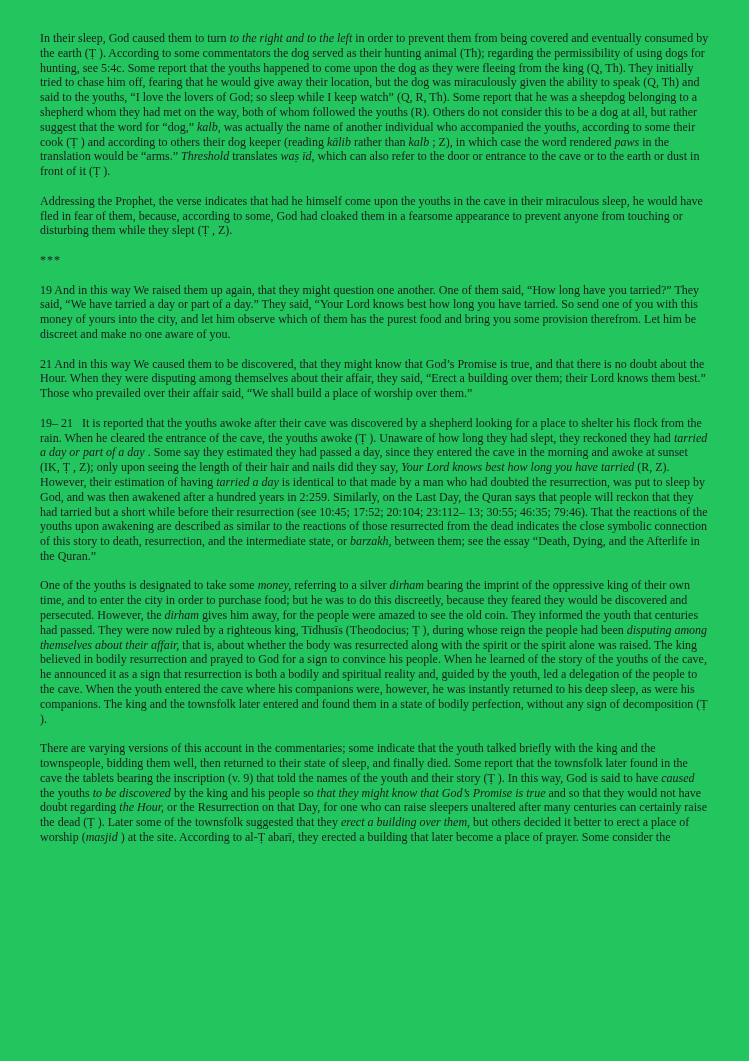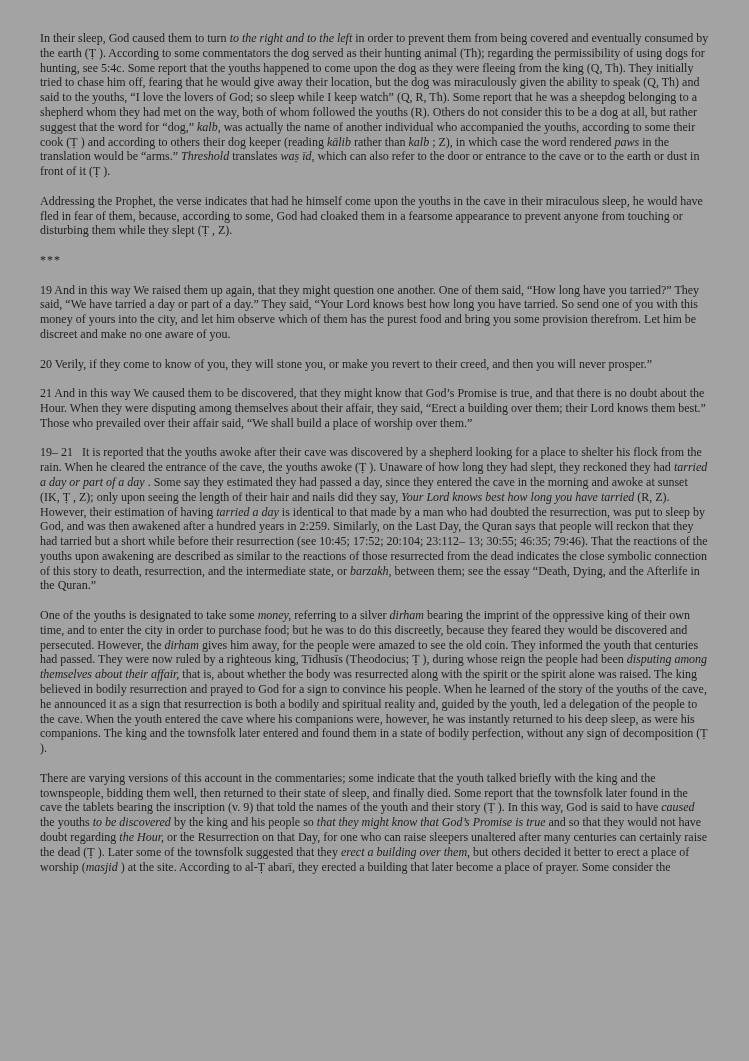--- a/index.html
+++ b/index.html
@@ -5,21 +5,21 @@
   html, body {
     margin: 0;
     padding: 0;
     background: #ffffff;
   }
   .page {
     position: relative;
     box-sizing: border-box;
     width: 749px;
     height: 1061px;
-    background: #a3a3a3;
+    background: #22c55e;
     overflow: hidden;
     padding: 31px 39px 0 40px;
     font-family: "Liberation Serif", "DejaVu Serif", serif;
     font-size: 12px;
     line-height: 14.8px;
     color: #1c1c1c;
   }
   .doc-body {
     width: 670px;
   }
@@ -37,19 +37,18 @@
 </style>
 </head>
 <body>
 
 <div class="page">
   <div class="doc-body" id="doc-body">
       <p class="para"><span>In their sleep, God caused them to turn </span><span class="it">to the right and to the left</span><span> in order to prevent them from being covered and eventually consumed by the earth (Ṭ ). According to some commentators the dog served as their hunting animal (Th); regarding the permissibility of using dogs for hunting, see 5:4c. Some report that the youths happened to come upon the dog as they were fleeing from the king (Q, Th). They initially tried to chase him off, fearing that he would give away their location, but the dog was miraculously given the ability to speak (Q, Th) and said to the youths, “I love the lovers of God; so sleep while I keep watch” (Q, R, Th). Some report that he was a sheepdog belonging to a shepherd whom they had met on the way, both of whom followed the youths (R). Others do not consider this to be a dog at all, but rather suggest that the word for “dog,” </span><span class="it">kalb,</span><span> was actually the name of another individual who accompanied the youths, according to some their cook (Ṭ ) and according to others their dog keeper (reading </span><span class="it">kālib</span><span> rather than </span><span class="it">kalb</span><span> ; Z), in which case the word rendered </span><span class="it">paws</span><span> in the translation would be “arms.” </span><span class="it">Threshold</span><span> translates </span><span class="it">waṣ īd,</span><span> which can also refer to the door or entrance to the cave or to the earth or dust in front of it (Ṭ ).</span></p>
       <p class="para"><span>Addressing the Prophet, the verse indicates that had he himself come upon the youths in the cave in their miraculous sleep, he would have fled in fear of them, because, according to some, God had cloaked them in a fearsome appearance to prevent anyone from touching or disturbing them while they slept (Ṭ , Z).</span></p>
       <p class="para separator"><span>***</span></p>
       <p class="para"><span>19 And in this way We raised them up again, that they might question one another. One of them said, “How long have you tarried?” They said, “We have tarried a day or part of a day.” They said, “Your Lord knows best how long you have tarried. So send one of you with this money of yours into the city, and let him observe which of them has the purest food and bring you some provision therefrom. Let him be discreet and make no one aware of you.</span></p>
-      <p class="para"><span>20 Verily, if they come to know of you, they will stone you, or make you revert to their creed, and then you will never prosper.”</span></p>
       <p class="para"><span>21 And in this way We caused them to be discovered, that they might know that God’s Promise is true, and that there is no doubt about the Hour. When they were disputing among themselves about their affair, they said, “Erect a building over them; their Lord knows them best.” Those who prevailed over their affair said, “We shall build a place of worship over them.”</span></p>
       <p class="para"><span>19– 21   It is reported that the youths awoke after their cave was discovered by a shepherd looking for a place to shelter his flock from the rain. When he cleared the entrance of the cave, the youths awoke (Ṭ ). Unaware of how long they had slept, they reckoned they had </span><span class="it">tarried a day or part of a day</span><span> . Some say they estimated they had passed a day, since they entered the cave in the morning and awoke at sunset (IK, Ṭ , Z); only upon seeing the length of their hair and nails did they say, </span><span class="it">Your Lord knows best how long you have tarried</span><span> (R, Z). However, their estimation of having </span><span class="it">tarried a day</span><span> is identical to that made by a man who had doubted the resurrection, was put to sleep by God, and was then awakened after a hundred years in 2:259. Similarly, on the Last Day, the Quran says that people will reckon that they had tarried but a short while before their resurrection (see 10:45; 17:52; 20:104; 23:112– 13; 30:55; 46:35; 79:46). That the reactions of the youths upon awakening are described as similar to the reactions of those resurrected from the dead indicates the close symbolic connection of this story to death, resurrection, and the intermediate state, or </span><span class="it">barzakh,</span><span> between them; see the essay “Death, Dying, and the Afterlife in the Quran.”</span></p>
       <p class="para"><span>One of the youths is designated to take some </span><span class="it">money,</span><span> referring to a silver </span><span class="it">dirham</span><span> bearing the imprint of the oppressive king of their own time, and to enter the city in order to purchase food; but he was to do this discreetly, because they feared they would be discovered and persecuted. However, the </span><span class="it">dirham</span><span> gives him away, for the people were amazed to see the old coin. They informed the youth that centuries had passed. They were now ruled by a righteous king, Tīdhusīs (Theodocius; Ṭ ), during whose reign the people had been </span><span class="it">disputing among themselves about their affair,</span><span> that is, about whether the body was resurrected along with the spirit or the spirit alone was raised. The king believed in bodily resurrection and prayed to God for a sign to convince his people. When he learned of the story of the youths of the cave, he announced it as a sign that resurrection is both a bodily and spiritual reality and, guided by the youth, led a delegation of the people to the cave. When the youth entered the cave where his companions were, however, he was instantly returned to his deep sleep, as were his companions. The king and the townsfolk later entered and found them in a state of bodily perfection, without any sign of decomposition (Ṭ ).</span></p>
       <p class="para"><span>There are varying versions of this account in the commentaries; some indicate that the youth talked briefly with the king and the townspeople, bidding them well, then returned to their state of sleep, and finally died. Some report that the townsfolk later found in the cave the tablets bearing the inscription (v. 9) that told the names of the youth and their story (Ṭ ). In this way, God is said to have </span><span class="it">caused</span><span> the youths </span><span class="it">to be discovered</span><span> by the king and his people so </span><span class="it">that they might know that God’s Promise is true</span><span> and so that they would not have doubt regarding </span><span class="it">the Hour,</span><span> or the Resurrection on that Day, for one who can raise sleepers unaltered after many centuries can certainly raise the dead (Ṭ ). Later some of the townsfolk suggested that they </span><span class="it">erect a building over them,</span><span> but others decided it better to erect a place of worship (</span><span class="it">masjid</span><span> ) at the site. According to al-Ṭ abarī, they erected a building that later become a place of prayer. Some consider the</span></p>
     </div>
 </div>
 
 </body></html>

